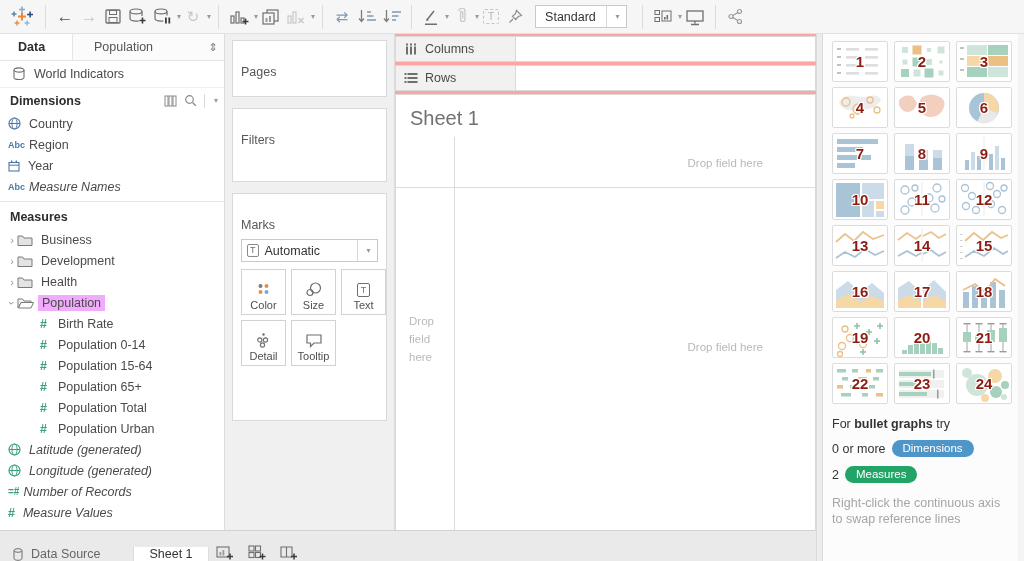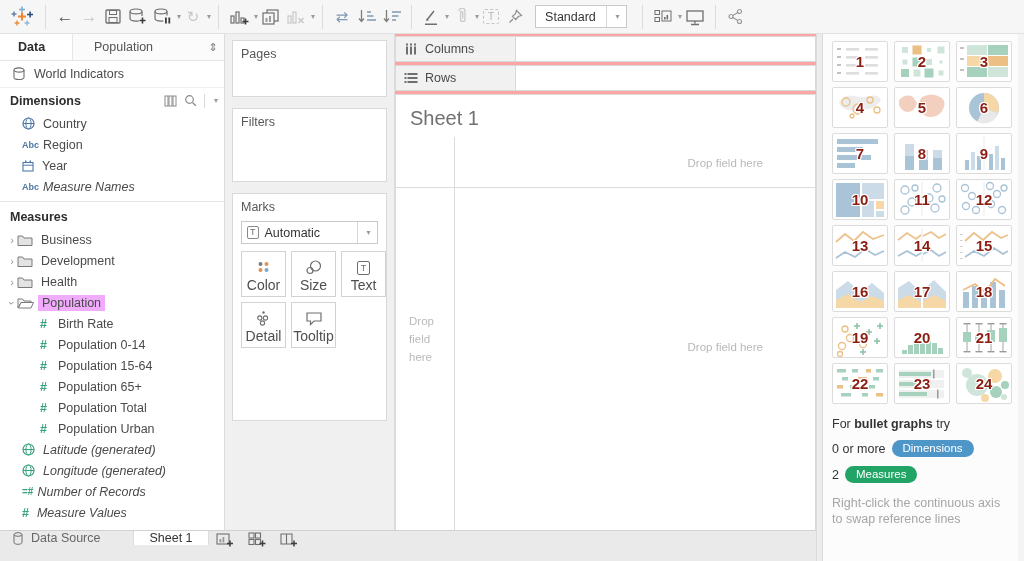--- a/index.html
+++ b/index.html
@@ -40,49 +40,49 @@
   .pane-swap{width:22px;display:flex;align-items:center;justify-content:center;color:#777;
              background:#fbfbfb;font-size:11px}
   .ds-row{height:27px;display:flex;align-items:center;gap:9px;padding-left:13px;flex:none;
           border-bottom:1px solid #f0f0f0;color:#4a4a4a;font-size:12.5px}
   .sec-head{height:25px;display:flex;align-items:center;padding:0 6px 0 10px;flex:none}
   .sec-head .ttl{font-weight:bold;color:#2e2e2e;font-size:12.5px;flex:1}
   .sec-head .hicons{display:flex;align-items:center;gap:7px;color:#8a8a8a}
   .hsep{width:1px;height:14px;background:#d9d9d9}
   .frow{height:21px;display:flex;align-items:center;flex:none;font-size:12.5px;color:#4a4a4a}
   .frow .lbl{margin-left:8px;white-space:nowrap}
-  .ind1{padding-left:22px}
+  .ind1{padding-left:8px}
   .indf{padding-left:7px}
   .indc{padding-left:40px}
   .chev{color:#9a9a9a;font-size:11px;width:10px;display:inline-block;text-align:center}
   .chev.open{transform:rotate(90deg)}
   .abc{color:#4e79a7;font-weight:bold;font-size:9px;letter-spacing:0;width:18px}
   .hash{color:#3aa17d;font-weight:bold;font-size:12.5px}
   .eqhash{color:#3aa17d;font-weight:bold;font-size:10px}
   .ital .lbl{font-style:italic}
   .sel-field{background:#f0abfc;padding:1px 4px;margin-left:4px !important}
   .div-line{height:1px;background:#e6e6e6;margin:4px 0 2px;flex:none}
   
   .mid{width:170px;background:#f0f0f0;border-right:1px solid #ddd;padding:6px 7px 0;
        display:flex;flex-direction:column}
-  .card{background:#fff;border:1px solid #d9d9d9;padding:6px 8px;color:#575757;
+  .card{background:#fff;border:1px solid #d9d9d9;padding:24px 8px;color:#575757;
         font-size:12.5px;flex:none}
   .card-pages{height:57px;margin-bottom:11px}
   .card-filters{height:74px;margin-bottom:11px}
   .card-marks{height:228px}
   .mtype{margin-top:7px;height:23px;border:1px solid #c9c9c9;display:flex;align-items:center;background:#fff}
   .mtype .ticon{border:1px solid #8a8a8a;border-radius:2px;color:#6f6f6f;font-size:9px;
                 padding:0 2px;margin:0 6px 0 5px;line-height:11px}
   .mtype .val{flex:1;color:#333}
   .mtype .cbox{width:20px;height:100%;border-left:1px solid #d6d6d6;display:flex;
                align-items:center;justify-content:center}
   .mbtns{display:flex;flex-wrap:wrap;gap:5px;margin-top:7px;width:150px}
   .mbtn{width:45px;height:46px;border:1px solid #d2d2d2;background:#fff;display:flex;
         flex-direction:column;align-items:center;justify-content:flex-end;padding-bottom:3px;gap:2px}
-  .mbtn .cap{font-size:14px;color:#4f4f4f}
+  .mbtn .cap{font-size:11px;color:#4f4f4f}
   
   .sheet{flex:1;display:flex;flex-direction:column;background:#fca5a5;padding-top:2px;min-width:0}
   .shelf{height:26px;display:flex;margin-bottom:3px;flex:none}
   .shelf-label{width:121px;background:#f1f1f1;border:1px solid #d9d9d9;display:flex;
                align-items:center;gap:7px;padding-left:8px;color:#4a4a4a;font-size:12.5px}
   .shelf-body{flex:1;background:#fff;border:1px solid #d9d9d9;border-left:none}
   .canvas{flex:1;background:#fff;border:1px solid #d9d9d9;border-bottom:none;position:relative;overflow:hidden}
   .canvas-title{position:absolute;top:12px;left:14px;font-size:20px;color:#717171}
   .vline{position:absolute;left:58px;top:42px;bottom:0;width:1px;background:#dcdcdc}
   .hline{position:absolute;left:0;right:0;top:92px;height:1px;background:#dcdcdc}
@@ -102,21 +102,21 @@
           text-shadow:-1px -1px 0 #fff,1px -1px 0 #fff,-1px 1px 0 #fff,1px 1px 0 #fff,
                       0 -1px 0 #fff,0 1px 0 #fff,-1px 0 0 #fff,1px 0 0 #fff}
   .sm-hint{margin-top:13px;color:#333;font-size:12.5px}
   .sm-req{margin-top:9px;display:flex;align-items:center;gap:6px;color:#333;font-size:12.5px}
   .pill{color:#fff;border-radius:10px;padding:2px 11px 3px;font-size:11.5px}
   .pill-dim{background:#4f96c8}
   .pill-mea{background:#21a465}
   .sm-note{margin-top:12px;color:#a6a6a6;font-size:12.5px;line-height:1.3;padding-right:16px}
   
   .status{height:31px;background:#eaeaea;border-top:1px solid #d2d2d2;display:flex;
-          align-items:flex-start;color:#666;flex:none}
+          align-items:flex-end;color:#666;flex:none}
   .dstab{display:flex;align-items:center;gap:8px;padding:0 17px 0 13px;font-size:12.5px}
   .sheettab{background:#fff;display:flex;align-items:center;padding:0 15px;color:#333;
             font-size:12.5px;margin-left:16px;border-left:1px solid #ddd;border-right:1px solid #ddd}
   .newbtn{width:32px;display:flex;align-items:center;justify-content:center;color:#6f6f6f}
 </style>
 </head>
 <body>
 
 <div class="toolbar">
   <span class="tbtn">

